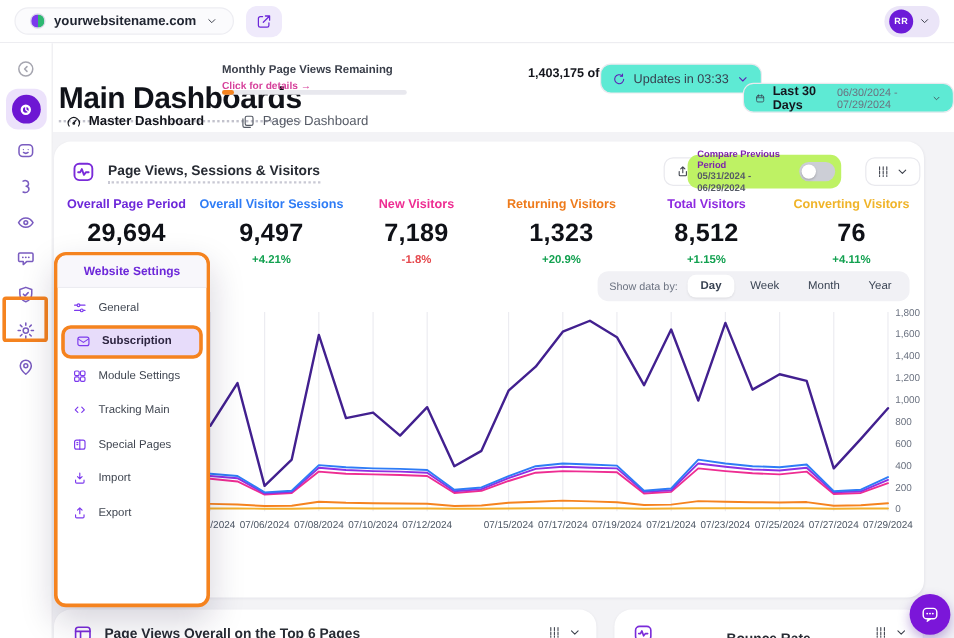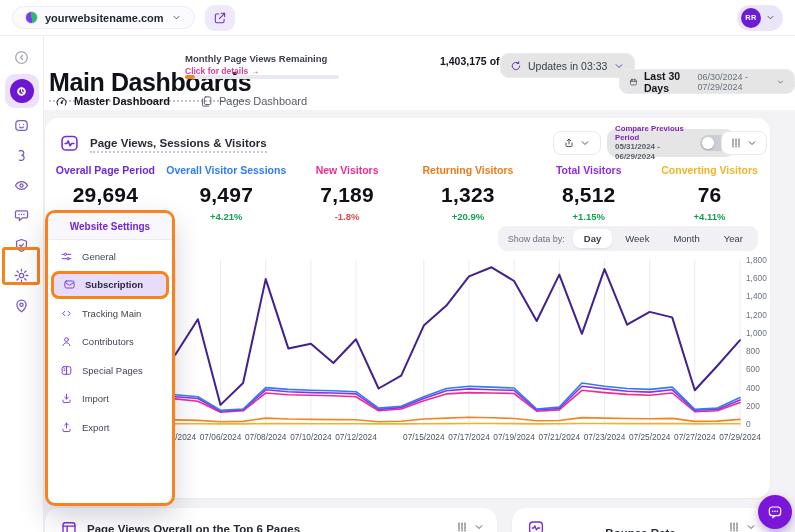--- a/index.html
+++ b/index.html
@@ -35,21 +35,21 @@
   
   .main{position:absolute;left:44px;top:36px;right:0;bottom:0;background:#fff;}
   .page-title{position:absolute;left:5px;top:12px;font-size:25px;font-weight:bold;letter-spacing:-0.4px;color:#101219;
               border-bottom:2px dotted #c2c2cc;padding-bottom:3px;margin-top:20px;}
   .quota{position:absolute;left:141px;top:17px;}
   .quota-label{font-size:9.5px;font-weight:bold;color:#3a3f4a;}
   .quota-link{font-size:8.5px;font-weight:bold;color:#d6419b;margin-top:2px;}
   .quota-usage{position:absolute;left:255px;top:2px;font-size:10.5px;font-weight:bold;color:#14161d;white-space:nowrap;}
   .quota-bar{position:absolute;left:0;top:22px;width:154px;height:4px;border-radius:3px;background:#e8e8ee;}
   .quota-fill{height:4px;border-radius:3px;background:#f5831f;}
-  .hpill{position:absolute;top:17px;height:25px;border:1px solid #e9e9ee;border-radius:9px;background:#e5e5e5;
+  .hpill{position:absolute;top:17px;height:25px;border:1px solid #e9e9ee;border-radius:9px;background:#5eead4;
          display:flex;align-items:center;gap:6px;padding:0 9px;font-size:10.5px;color:#374151;}
   .hpill .i{width:12px;height:12px;}
   .pill-updates{left:456px;}
   .pill-updates .i{color:#5b21b6;}
   .pill-range{left:575px;margin-top:16px;}
   .range-main{font-weight:bold;color:#14161d;}
   .range-dates{font-size:9px;color:#6b7280;}
 
   .tabs{position:absolute;left:0;top:52px;height:26px;display:flex;gap:26px;padding-left:9px;}
   .tab{display:flex;align-items:center;gap:6px;font-size:11px;color:#565b66;position:relative;padding:0 2px;}
@@ -62,21 +62,21 @@
   .main-card{left:1px;top:8px;width:725px;height:380px;}
   .card-ic{position:absolute;width:21px;height:21px;color:#7a2bd9;}
   .card-title{font-size:11.5px;font-weight:bold;color:#272b33;border-bottom:2px dotted #c9c9d4;padding-bottom:2px;white-space:nowrap;}
   .mc-ic{left:14px;top:15px;}
   .mc-title{position:absolute;left:45px;top:19px;}
   .tool-pill{position:absolute;top:13px;height:24px;border:1px solid #e9e9ee;border-radius:8px;background:#fff;
              display:flex;align-items:center;justify-content:center;gap:4px;color:#3c404b;}
   .tool-pill .i{width:12px;height:12px;}
   .pill-export{left:508px;width:48px;}
   .pill-columns{left:676px;width:46px;}
-  .compare-pill{position:absolute;left:562px;top:11px;width:128px;height:28px;background:#e5e5e5;border-radius:9px;
+  .compare-pill{position:absolute;left:528px;top:11px;width:128px;height:28px;background:#bef264;border-radius:9px;
                 display:flex;align-items:center;gap:6px;padding:0 5px 0 8px;justify-content:space-between;}
   .cmp-label{font-size:7.8px;font-weight:bold;color:#7d22ac;line-height:9px;}
   .cmp-dates{font-size:8px;color:#565b66;line-height:10px;font-weight:bold;}
   .toggle{width:30px;height:16px;border-radius:9px;background:#ccced6;position:relative;flex:none;}
   .toggle .knob{position:absolute;left:2px;top:2px;width:12px;height:12px;border-radius:50%;background:#fff;box-shadow:0 1px 2px rgba(0,0,0,.2);}
 
   .metrics{position:absolute;left:0;right:0;top:46px;display:flex;}
   .metric{flex:1;text-align:center;}
   .metric .m-label{font-size:10.5px;font-weight:bold;}
   .metric .m-value{font-size:21px;font-weight:bold;color:#0f1117;margin-top:7px;letter-spacing:.2px;}
@@ -491,33 +491,35 @@
             <svg viewBox="0 0 24 24">
               <rect x="3.5" y="5.5" width="17" height="13" rx="3"></rect>
               <path d="m4.5 8.5 7.5 5 7.5-5"></path>
             </svg>
           </span>
           <span>Subscription</span>
         </div>
         <div class="menu-item">
           <span class="i">
             <svg viewBox="0 0 24 24">
+              <rect x="4" y="4" width="7" height="7" rx="2"></rect>
+              <rect x="13" y="4" width="7" height="7" rx="2"></rect>
+              <rect x="4" y="13" width="7" height="7" rx="2"></rect>
+              <rect x="13" y="13" width="7" height="7" rx="2"></rect>
+            </svg>
+          </span>
+          <span>Module Settings</span>
+        </div>
+        <div class="menu-item">
+          <span class="i">
+            <svg viewBox="0 0 24 24">
               <path d="m9 8-4 4 4 4M15 8l4 4-4 4"></path>
             </svg>
           </span>
           <span>Tracking Main</span>
-        </div>
-        <div class="menu-item">
-          <span class="i">
-            <svg viewBox="0 0 24 24">
-              <circle cx="12" cy="8.5" r="3.5"></circle>
-              <path d="M5.5 19.5c1-3.5 3.5-5 6.5-5s5.5 1.5 6.5 5"></path>
-            </svg>
-          </span>
-          <span>Contributors</span>
         </div>
         <div class="menu-item">
           <span class="i">
             <svg viewBox="0 0 24 24">
               <rect x="4" y="5" width="16" height="14" rx="3"></rect>
               <path d="M12 5v14M7.5 9h1.5M7.5 12h1.5"></path>
             </svg>
           </span>
           <span>Special Pages</span>
         </div>

